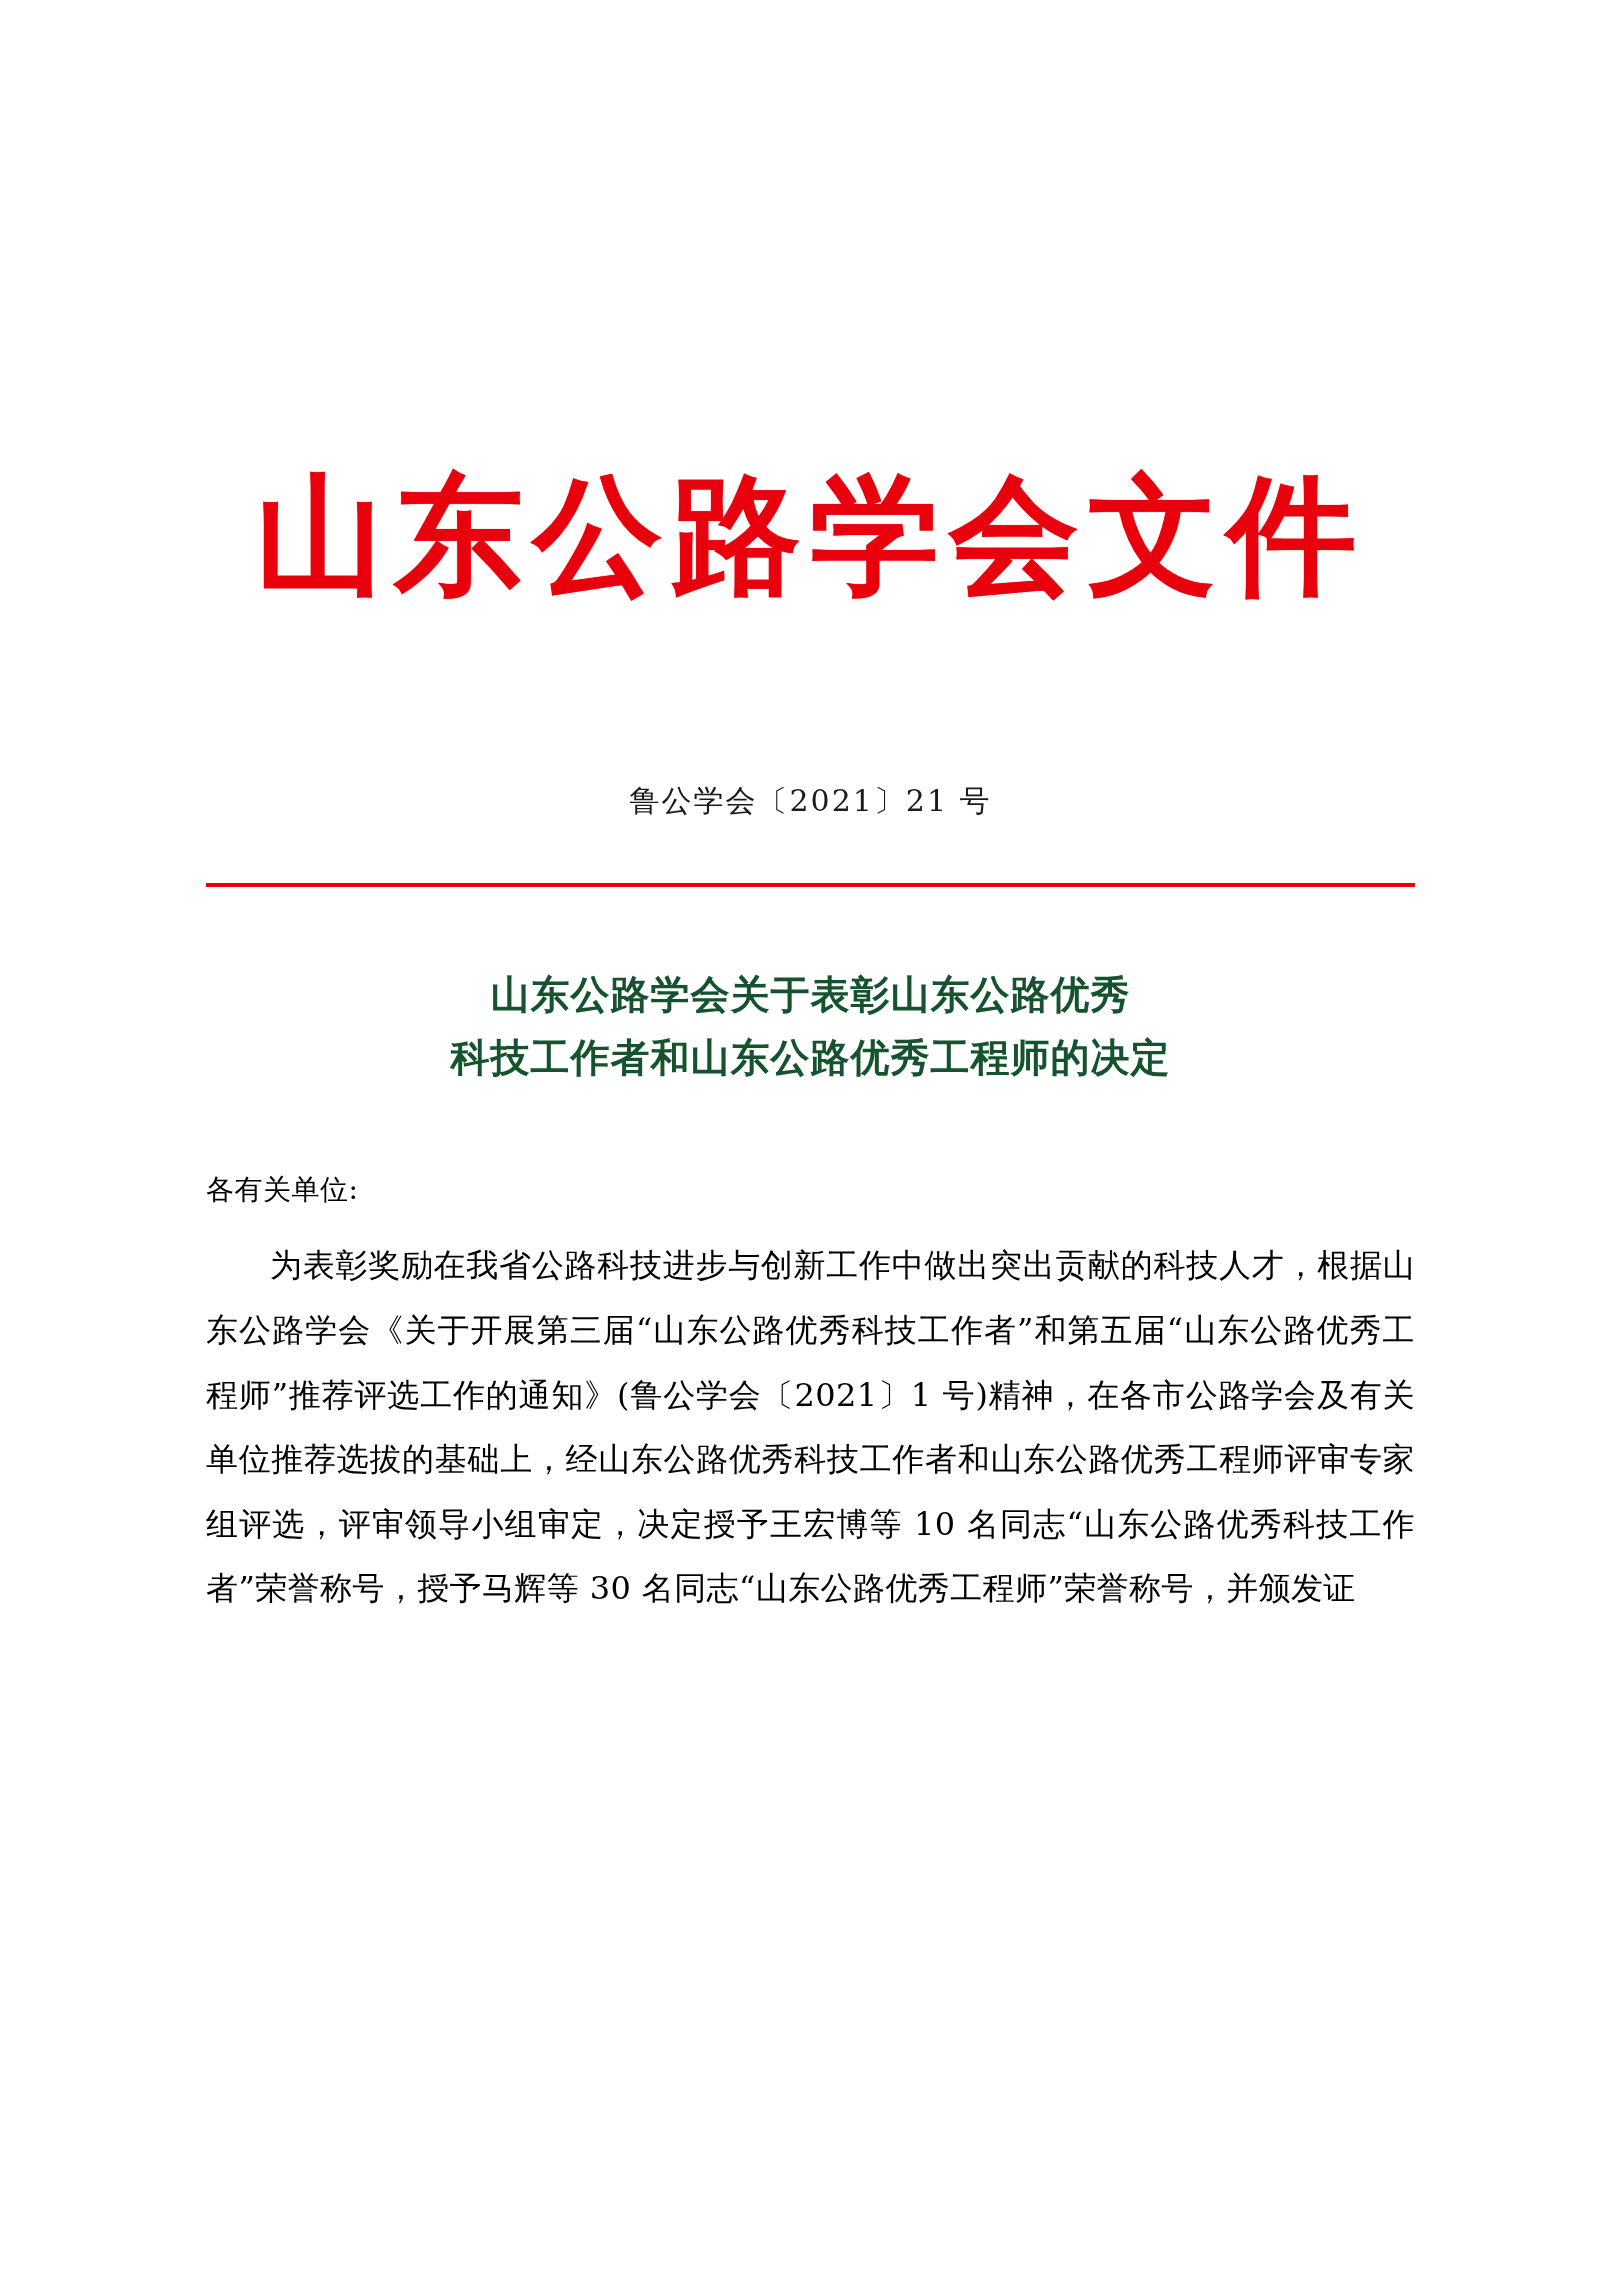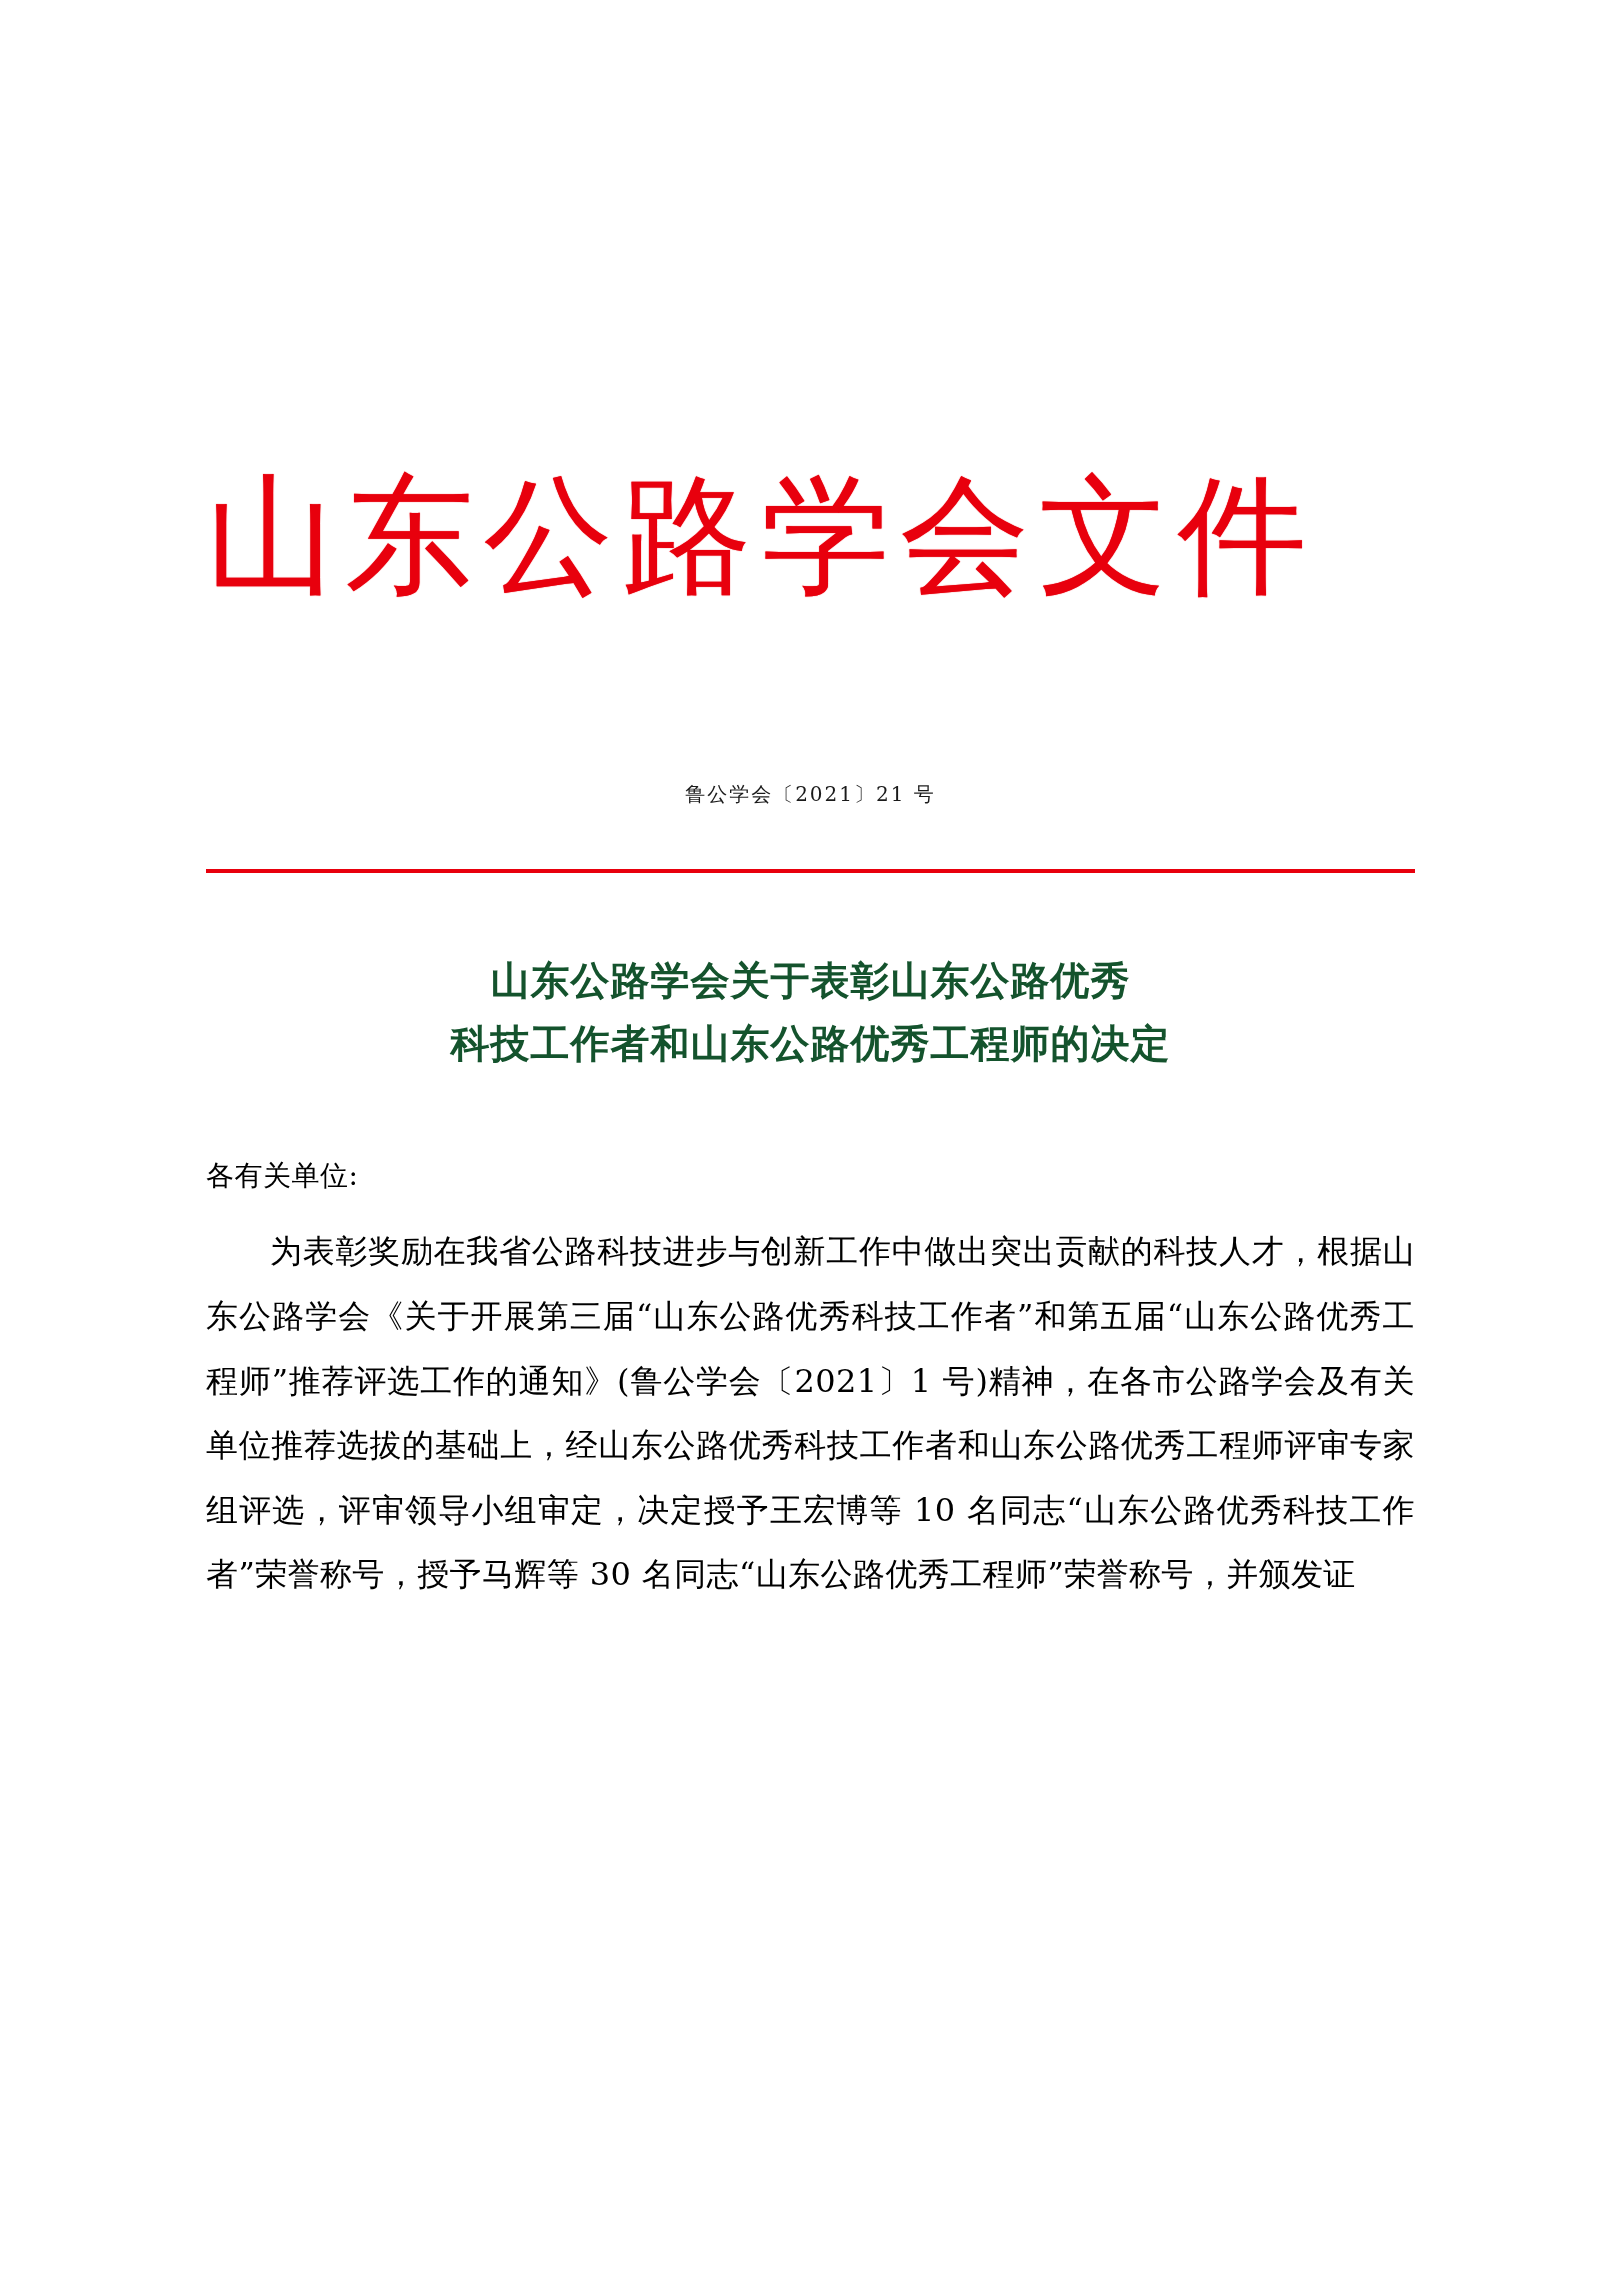--- a/index.html
+++ b/index.html
@@ -16,35 +16,35 @@
     overflow: hidden;
   }
   .page {
     position: relative;
     width: 1621px;
     height: 2293px;
     box-sizing: border-box;
     padding: 0 206px;
   }
   .doc-header {
-    text-align: left;
+    text-align: center;
     color: #e8000d;
     font-family: "DejaVu Serif", "Liberation Serif", serif;
-    font-weight: normal;
+    font-weight: bold;
     font-size: 129px;
     letter-spacing: 9.8px;
     line-height: 1.15;
     margin-top: 461px;
     white-space: nowrap;
     text-shadow: 0 0 1px #e8000d;
   }
   .doc-number {
     margin-top: 172px;
     text-align: center;
-    font-size: 20px;
+    font-size: 30px;
     letter-spacing: 2px;
     color: #1a1a1a;
     font-family: "DejaVu Serif", "Liberation Serif", serif;
   }
   .red-rule {
     margin-top: 61px;
     height: 3.9px;
     background: #e8000d;
     width: 100%;
   }

